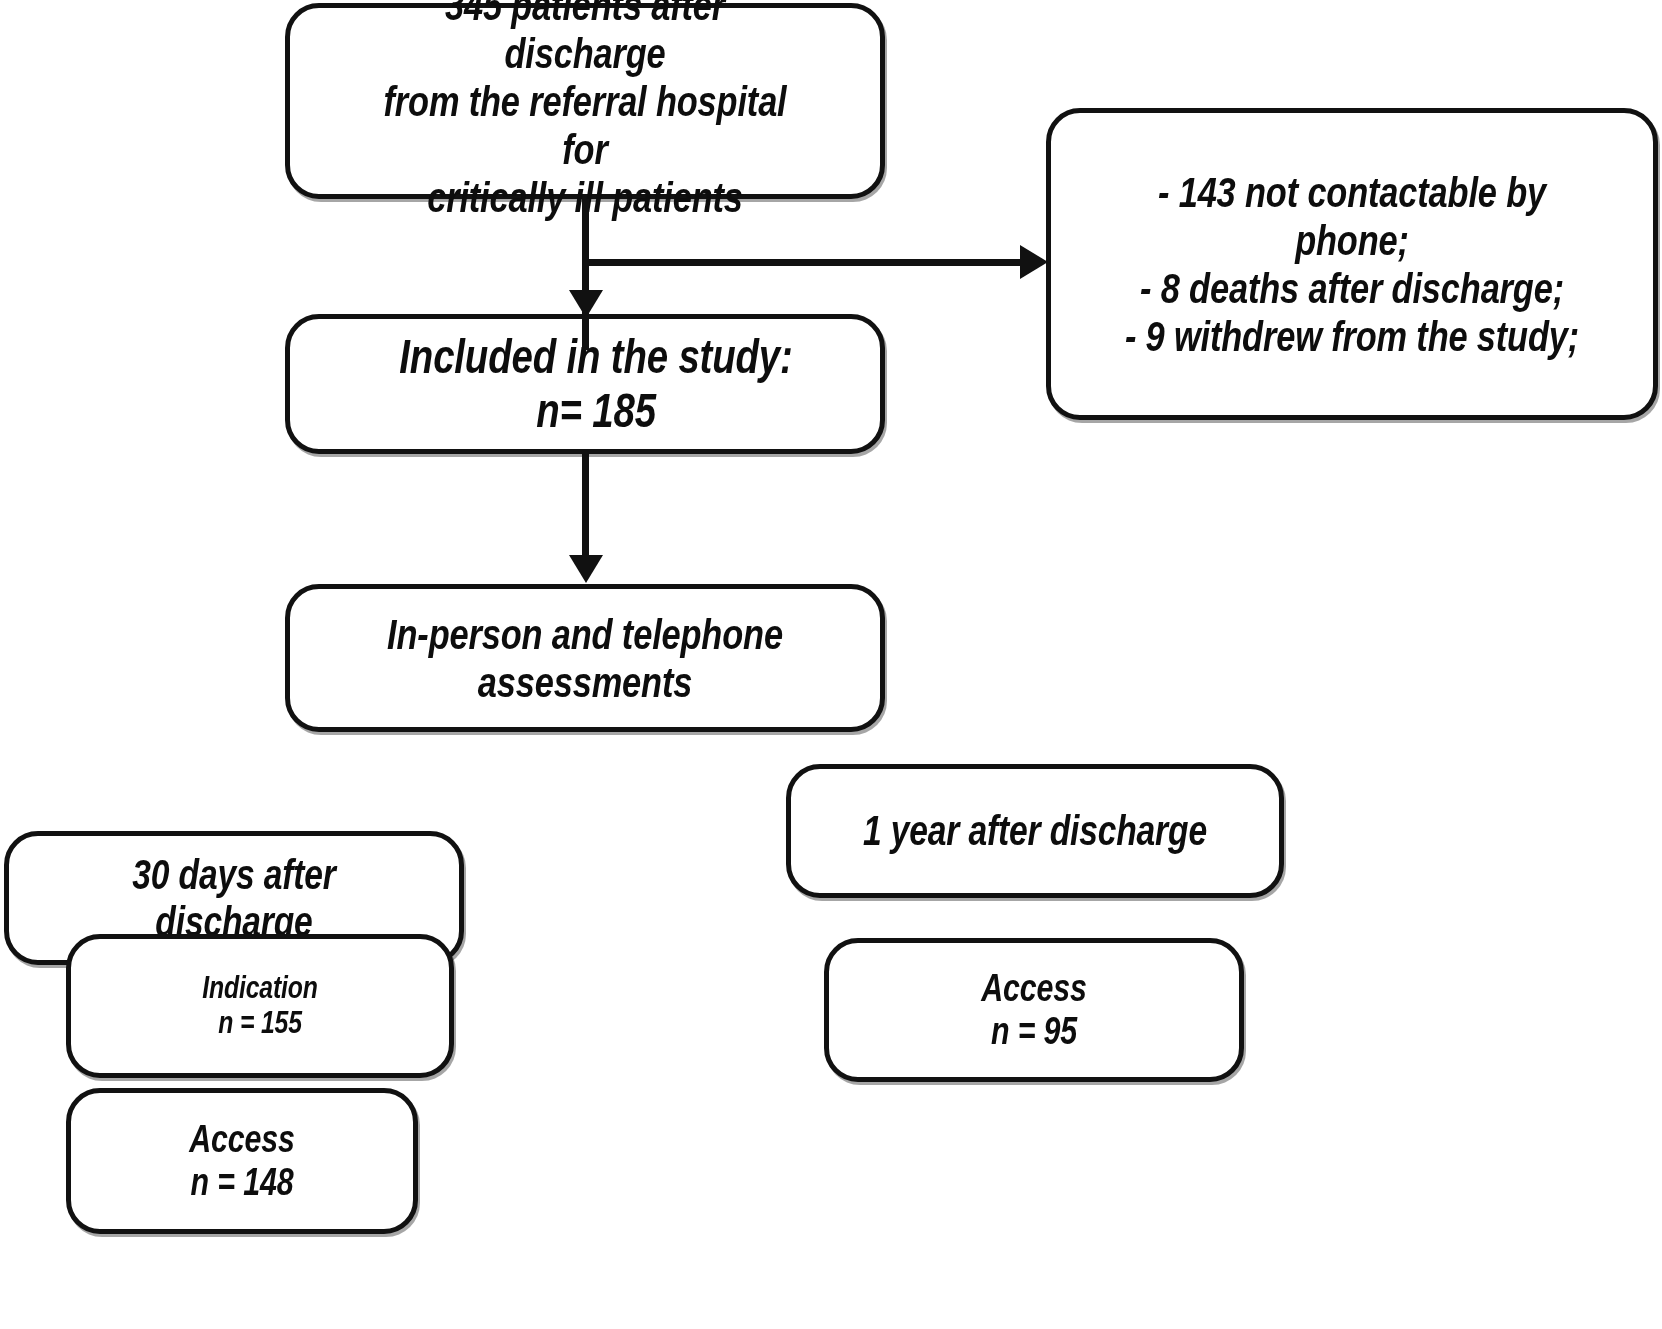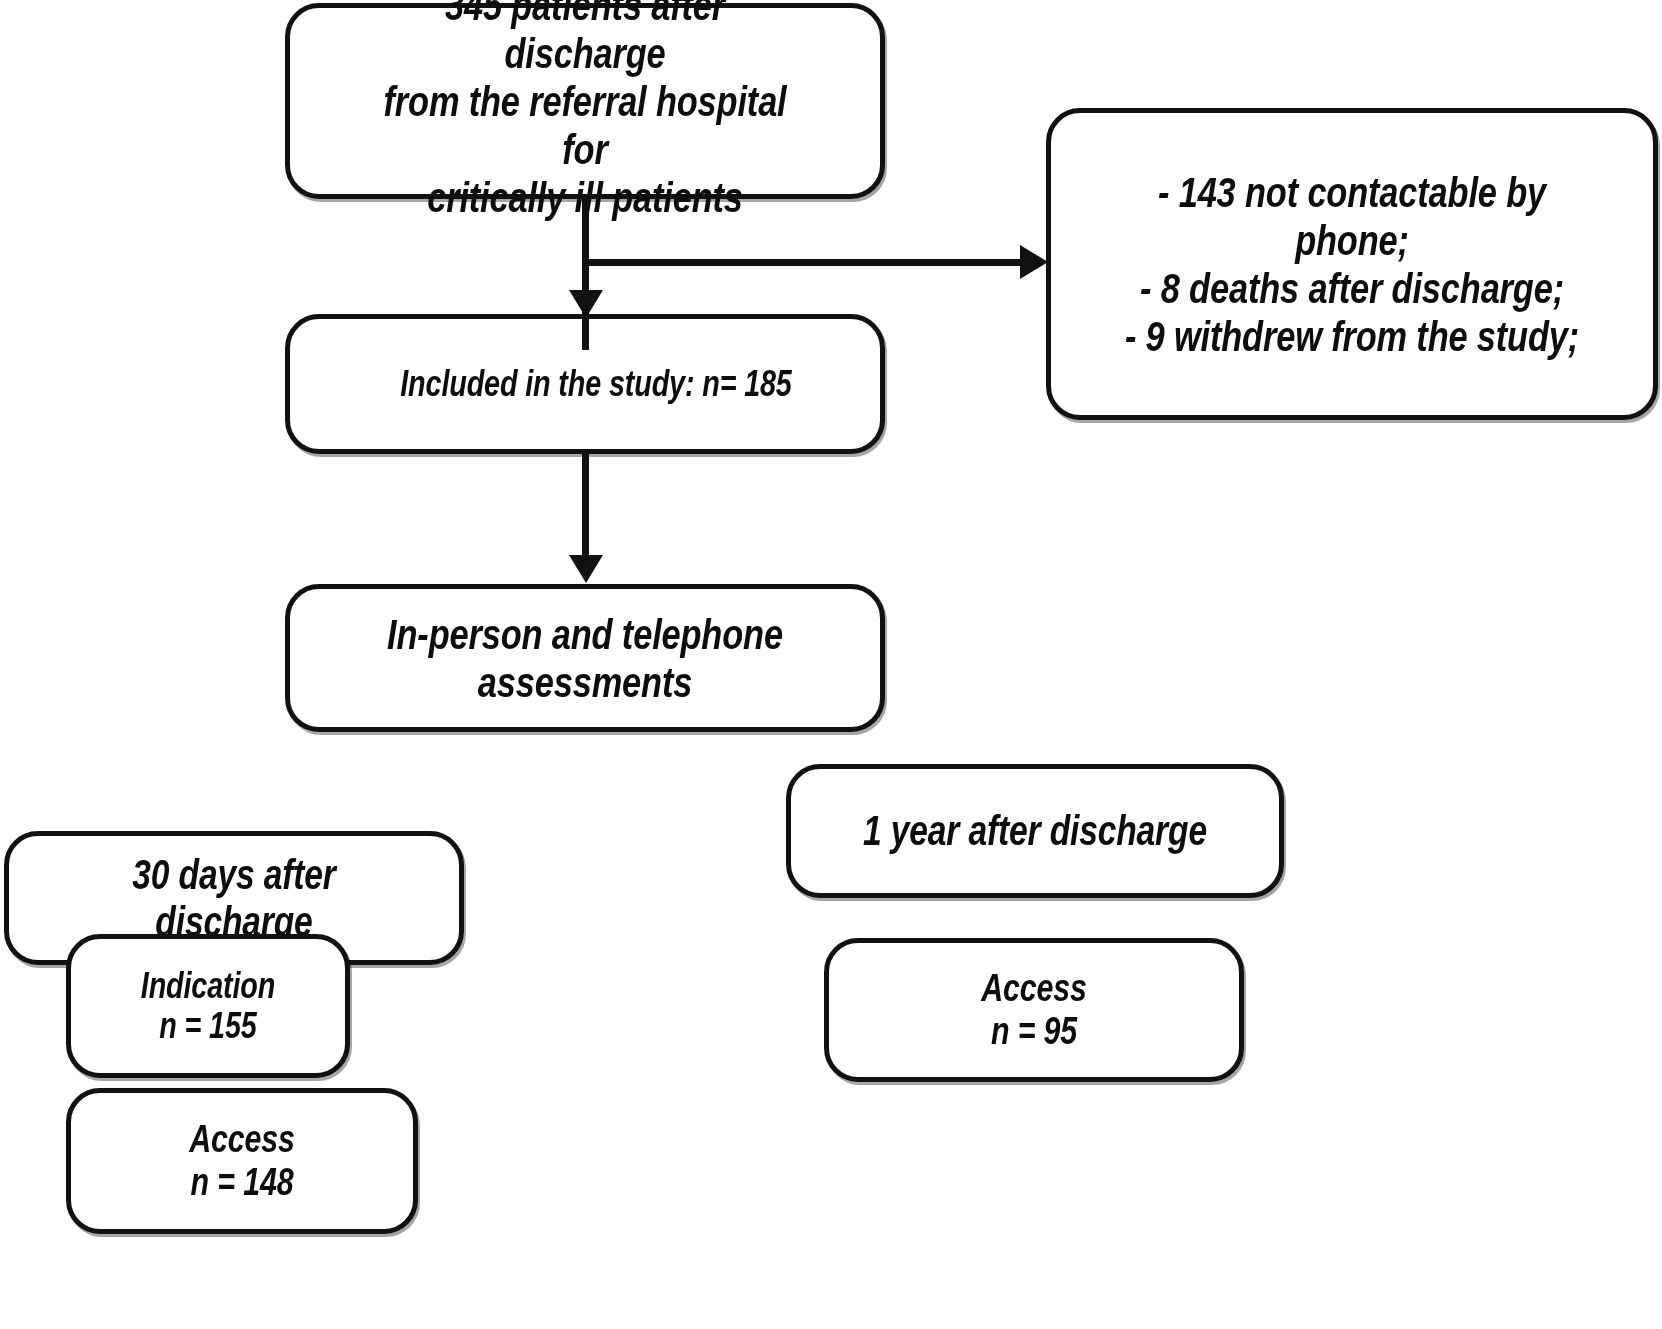--- a/index.html
+++ b/index.html
@@ -39,24 +39,24 @@
     display: block;
     width: 100%;
     transform: scaleX(0.80);
     transform-origin: center center;
     white-space: pre-line;
   }
 
   
   #node-source     { left: 285px;  top: 3px;    width: 600px; height: 196px; font-size: 43px; }
   #node-excluded   { left: 1046px; top: 108px;  width: 612px; height: 312px; font-size: 43px; }
-  #node-included   { left: 285px;  top: 314px;  width: 600px; height: 140px; font-size: 36px; padding-left: 36px; }
+  #node-included   { left: 285px;  top: 314px;  width: 600px; height: 140px; font-size: 48px; padding-left: 36px; }
   #node-assess     { left: 285px;  top: 584px;  width: 600px; height: 148px; font-size: 43px; }
   #node-t30        { left: 4px;    top: 792px;  width: 460px; height: 134px; font-size: 42px; margin-top: 39px; }
-  #node-t30-ind    { left: 66px;   top: 934px;  width: 284px; height: 144px; font-size: 36px; }
+  #node-t30-ind    { left: 66px;   top: 934px;  width: 388px; height: 144px; font-size: 31px; }
   #node-t30-acc    { left: 66px;   top: 1088px; width: 352px; height: 146px; font-size: 38px; }
   #node-y1         { left: 786px;  top: 764px;  width: 498px; height: 134px; font-size: 42px; }
   #node-y1-acc     { left: 824px;  top: 938px;  width: 420px; height: 144px; font-size: 38px; }
 
   
   .conn { position: absolute; background: #111111; }
   .vline { width: 7px; }
   .hline { height: 7px; }
 
   

